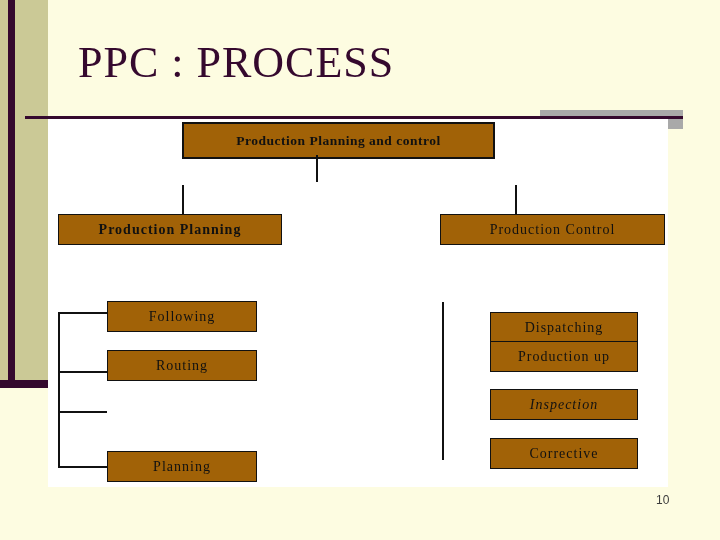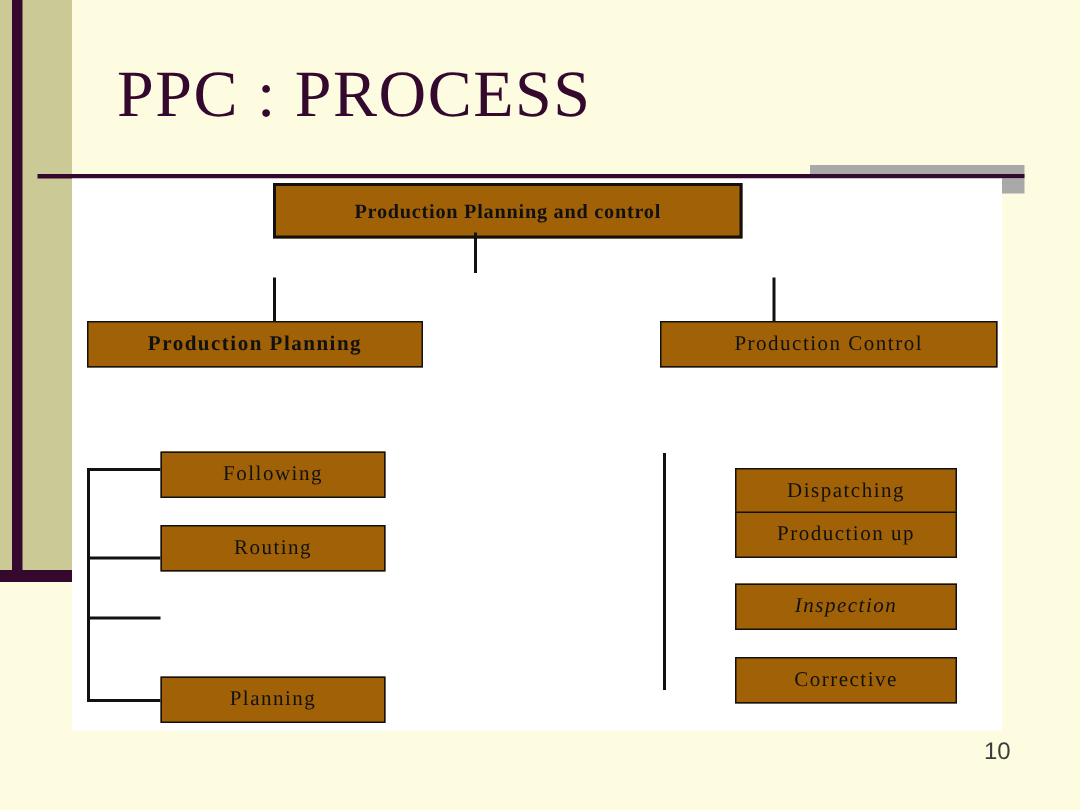--- a/index.html
+++ b/index.html
@@ -26,21 +26,21 @@
   
   .node{position:absolute;background:#a16207;border:1.5px solid #111;
         display:flex;align-items:center;justify-content:center;
         font-size:14px;color:#111;letter-spacing:1px;white-space:nowrap;}
   .node.root{border-width:2px;font-weight:bold;font-size:13.5px;letter-spacing:.5px;}
 
   
   .vline{position:absolute;width:1.5px;background:#111;}
   .hline{position:absolute;height:1.5px;background:#111;}
 
-  #page-number{left:656px;top:493px;font-size:16px;color:#3c3c3c;
+  #page-number{left:656px;top:493px;font-size:12px;color:#3c3c3c;
                font-family:"Liberation Sans", sans-serif;}
 </style>
 </head>
 <body>
 
 <div id="slide">
 
   <div class="abs" id="olive-strip"></div>
   <div class="abs" id="maroon-edge"></div>
   <div class="abs" id="maroon-cap"></div>

